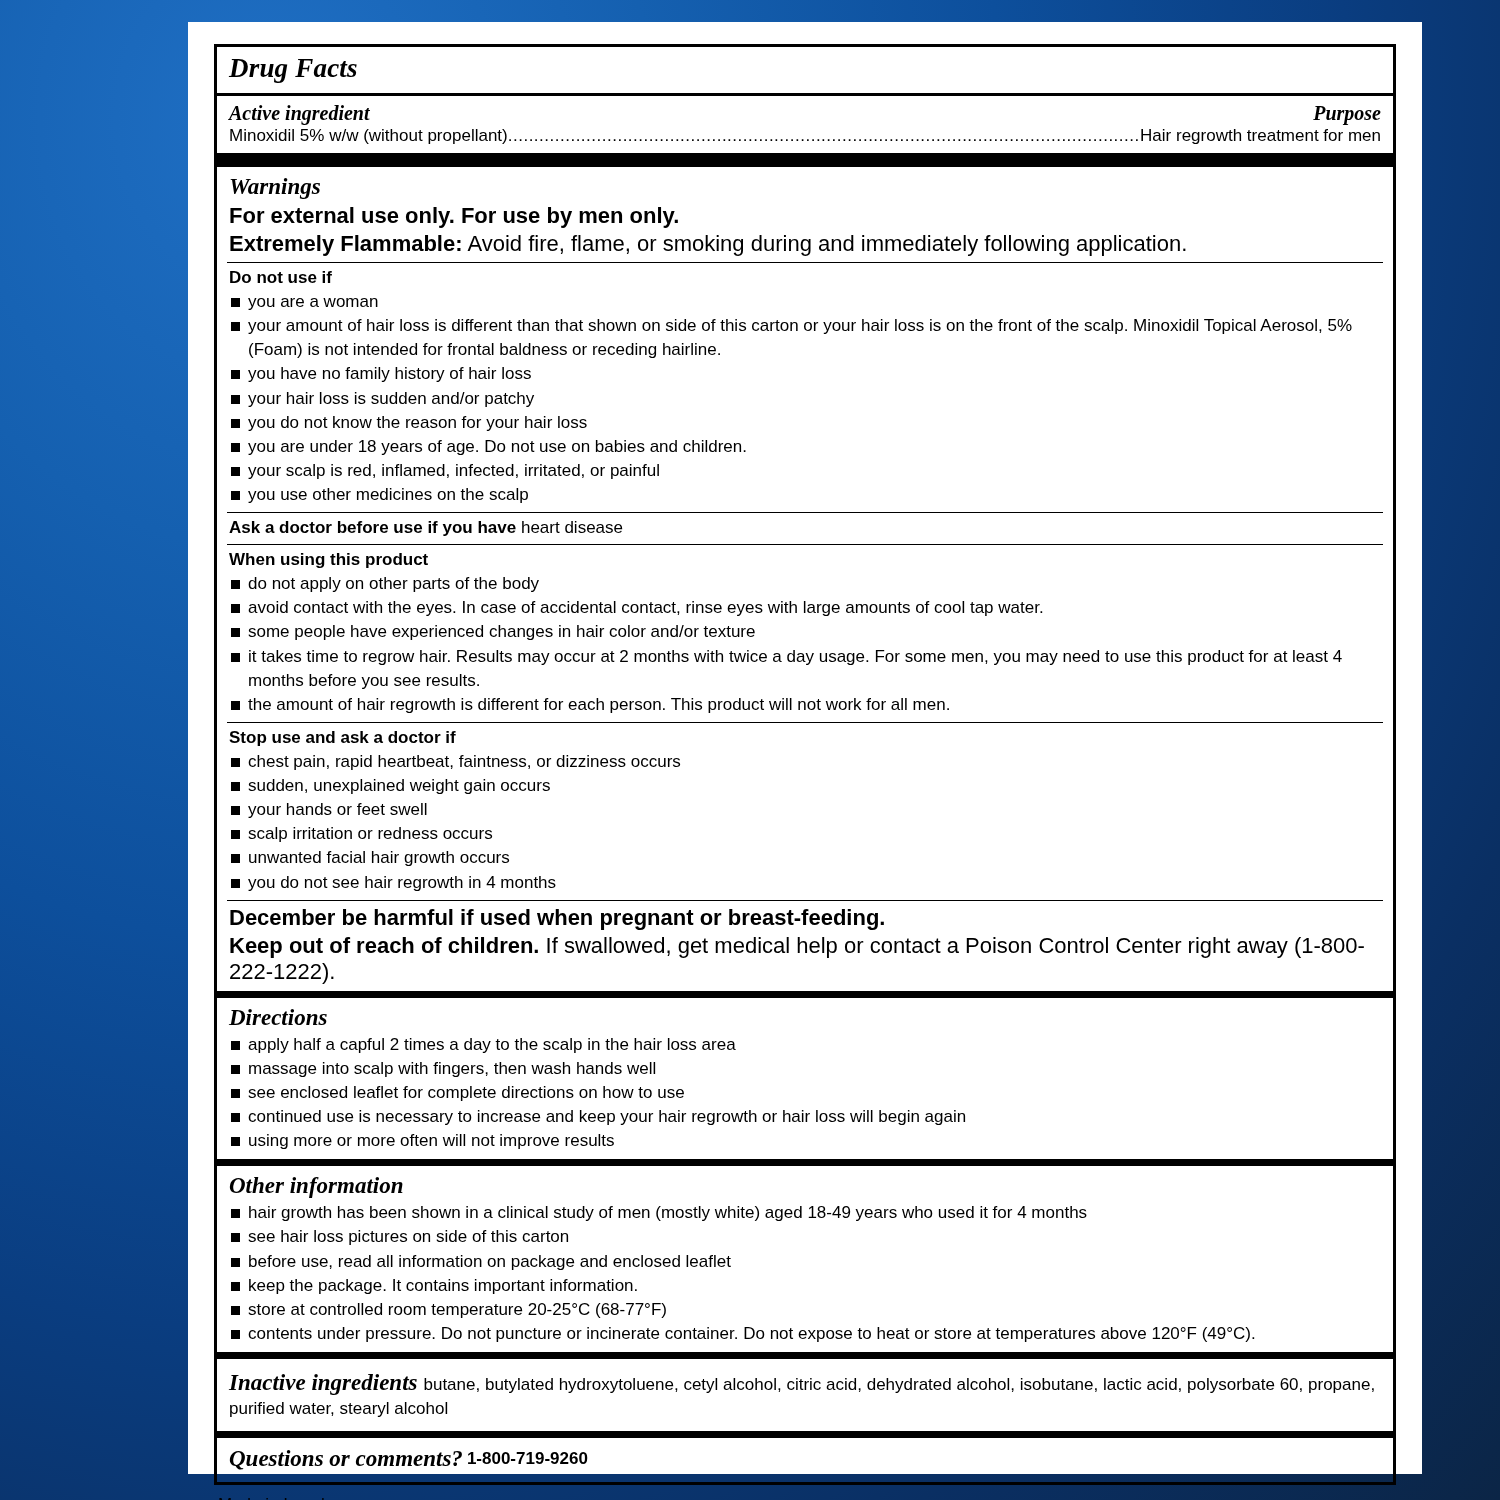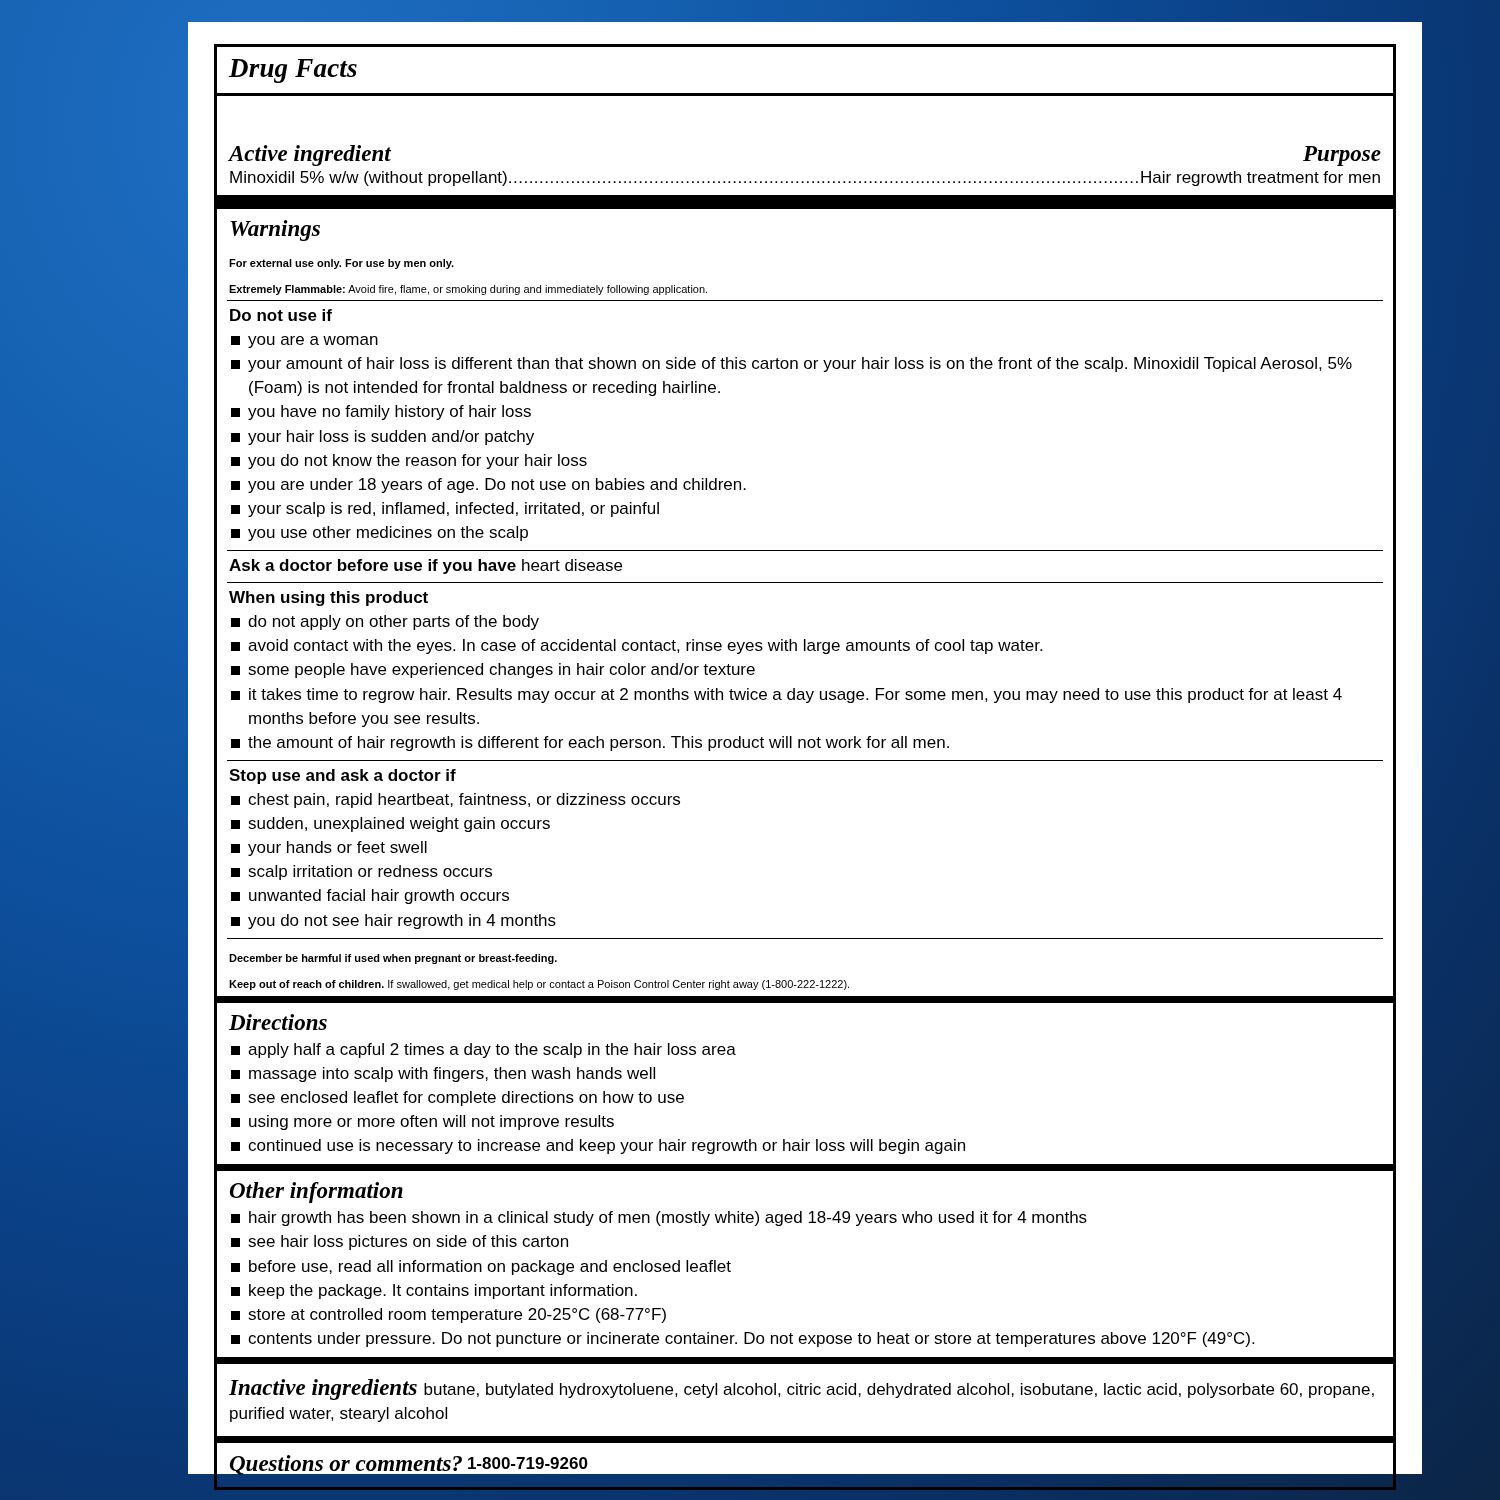--- a/index.html
+++ b/index.html
@@ -52,23 +52,22 @@
     letter-spacing: 0.2px;
   }
 
   .hdr-row {
     display: flex;
     justify-content: space-between;
     align-items: center;
     font-family: "Liberation Serif", serif;
     font-weight: bold;
     font-style: italic;
-    font-size: 23px;
+    font-size: 20px;
     padding: 2px 2px 0 2px;
-    margin-top: 39px;
   }
 
   .ing-line {
     display: flex;
     font-size: 17px;
     padding: 1px 2px 2px 2px;
     white-space: nowrap;
     align-items: baseline;
   }
   .ing-line .dots {
@@ -94,24 +93,23 @@
 
   .big-head {
     font-family: "Liberation Serif", serif;
     font-weight: bold;
     font-style: italic;
     font-size: 23px;
     padding: 3px 2px 2px 2px;
   }
 
   .bold-line {
-    font-size: 11px;
+    font-size: 22px;
     font-weight: bold;
     padding: 1px 2px;
-    margin-top: 12px;
   }
   .bold-line .norm {
     font-weight: normal;
   }
 
   .sub-head {
     font-size: 17px;
     font-weight: bold;
     padding: 2px 2px 2px 2px;
   }
@@ -271,22 +269,22 @@
     </div>
 
     <div class="rule-thick"></div>
 
     <div class="section">
       <div class="big-head">Directions</div>
       <ul class="bullets">
         <li>apply half a capful 2 times a day to the scalp in the hair loss area</li>
         <li>massage into scalp with fingers, then wash hands well</li>
         <li>see enclosed leaflet for complete directions on how to use</li>
+        <li>continued use is necessary to increase and keep your hair regrowth or hair loss will begin again</li>
         <li>using more or more often will not improve results</li>
-        <li>continued use is necessary to increase and keep your hair regrowth or hair loss will begin again</li>
       </ul>
     </div>
 
     <div class="rule-thick"></div>
 
     <div class="section">
       <div class="big-head">Other information</div>
       <ul class="bullets">
         <li>hair growth has been shown in a clinical study of men (mostly white) aged 18-49 years who used it for 4 months</li>
         <li>see hair loss pictures on side of this carton</li>

